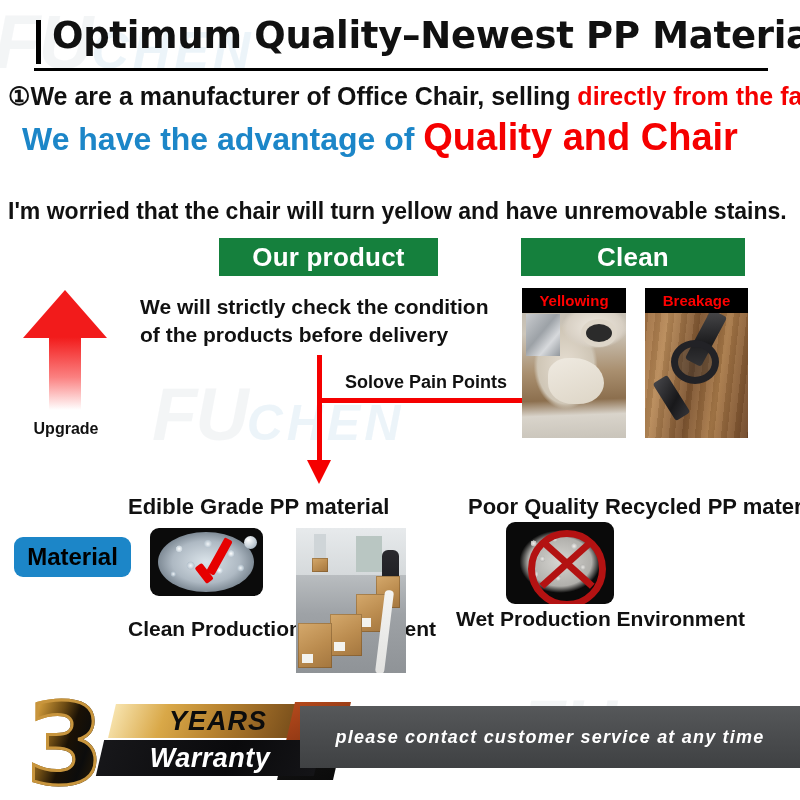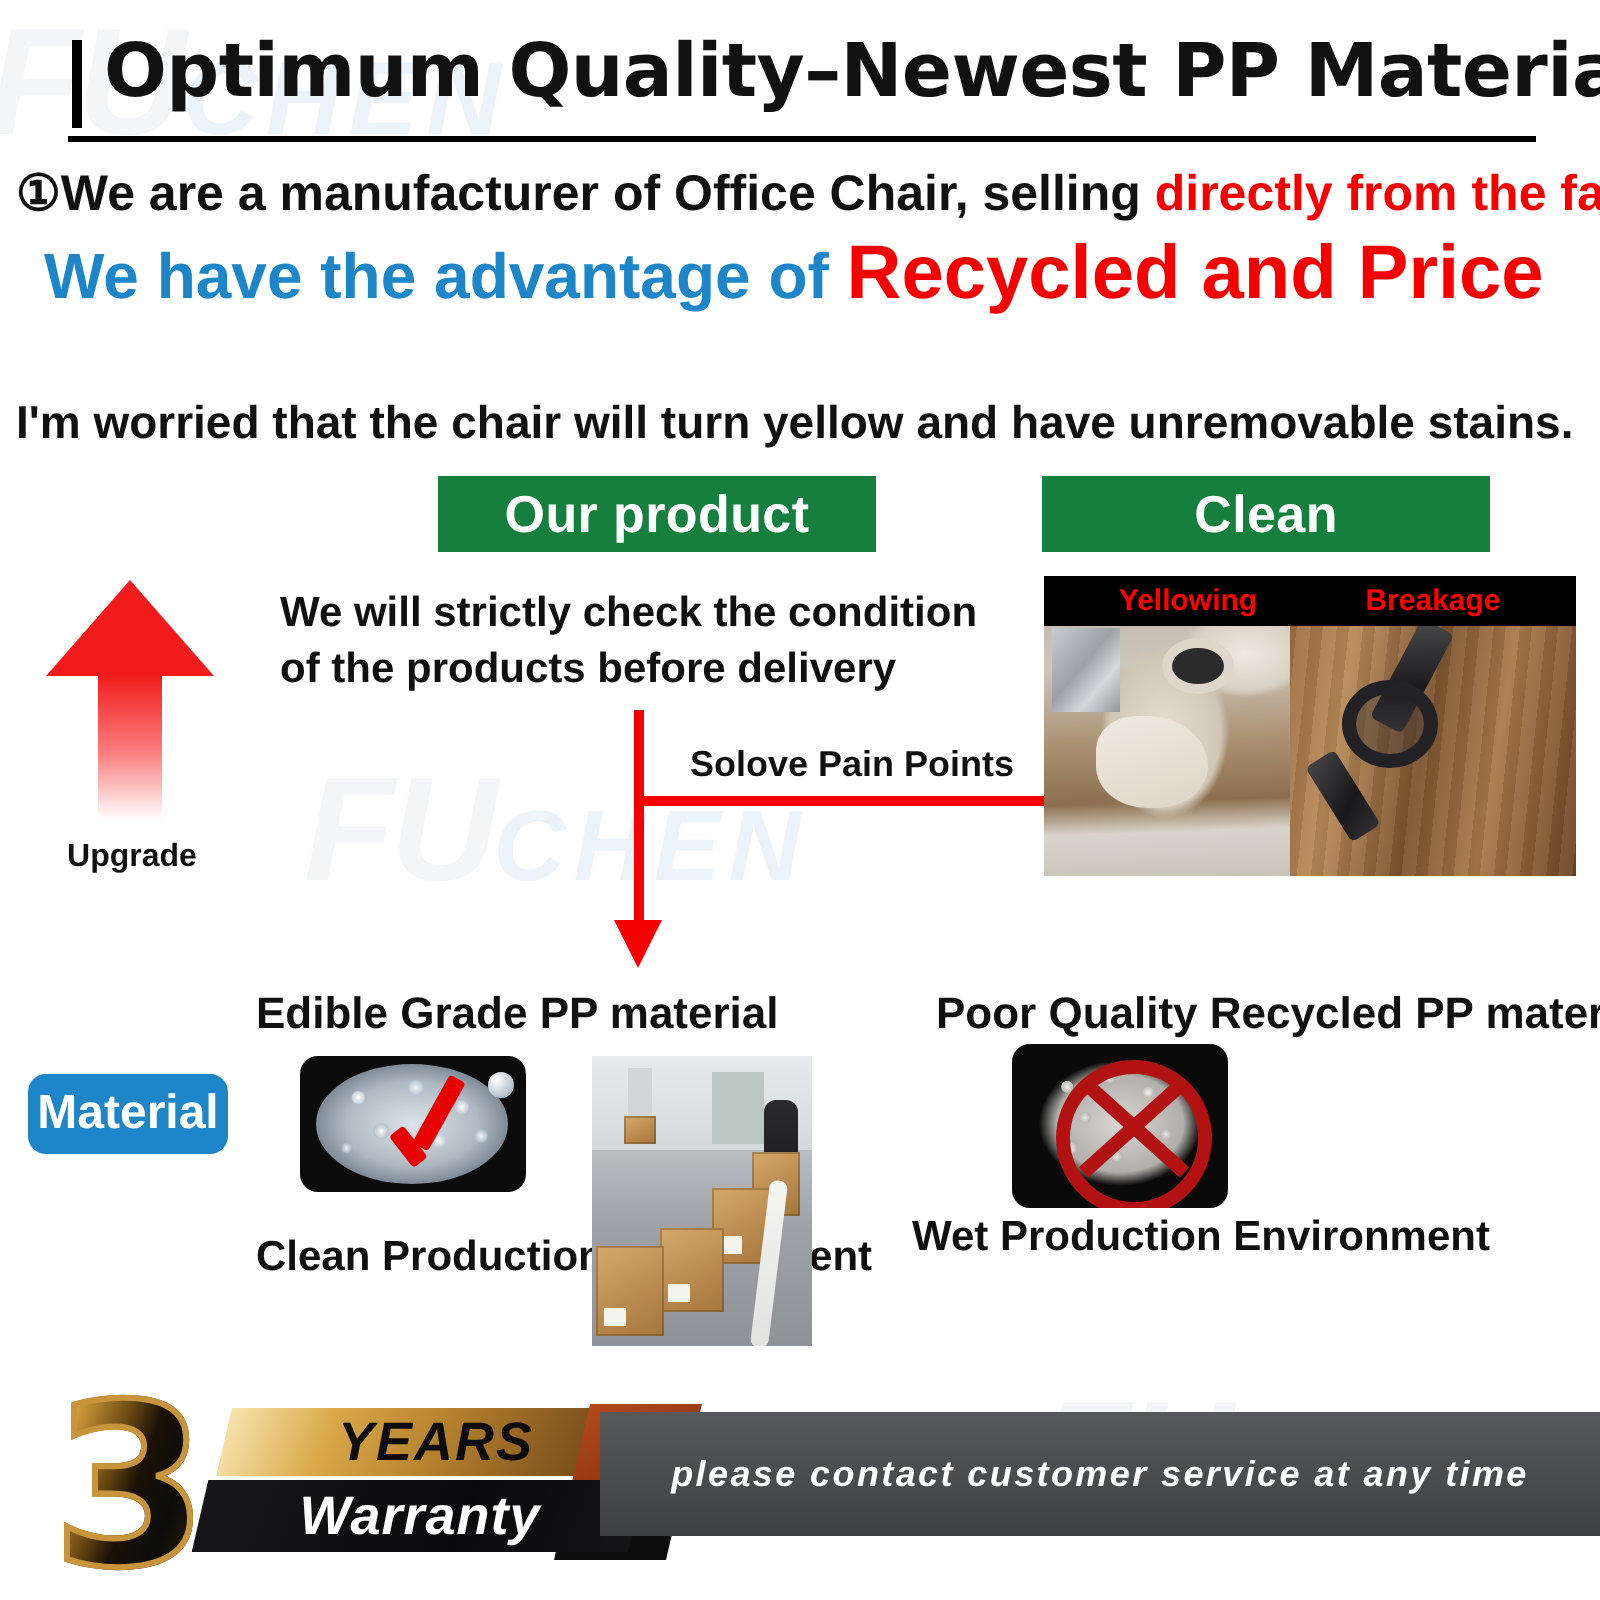--- a/index.html
+++ b/index.html
@@ -65,21 +65,21 @@
   .t-vert{position:absolute;left:317px;top:355px;width:5px;height:105px;background:#f50000;}
   .t-horiz{position:absolute;left:322px;top:398px;width:230px;height:5px;background:#f50000;}
   .solove{position:absolute;left:345px;top:372px;font-size:18px;font-weight:700;color:#111;white-space:nowrap;}
 
   
   .dn-arrow{position:absolute;left:307px;top:452px;width:24px;height:32px;}
   .dn-tip{position:absolute;left:0;top:8px;width:0;height:0;
      border-left:12px solid transparent;border-right:12px solid transparent;border-top:24px solid #f50000;}
 
   
-  .photo{position:absolute;overflow:hidden;background:#cfcfcf;padding-left:40px;}
+  .photo{position:absolute;overflow:hidden;background:#cfcfcf;}
   .cap{position:absolute;left:0;top:0;width:100%;height:25px;background:#000;color:#f00;
      font-size:15px;font-weight:700;display:flex;align-items:center;justify-content:center;}
   .ph-yellow{left:522px;top:288px;width:104px;height:150px;}
   .ph-break{left:645px;top:288px;width:103px;height:150px;}
 
   .img-yellow{position:absolute;left:0;top:0;width:100%;height:100%;
      background:
       radial-gradient(ellipse 46px 30px at 70% 26%, #efe9e0 0%, #d8d0c4 60%, rgba(216,208,196,0) 72%),
       radial-gradient(ellipse 40px 54px at 42% 52%, #e6ded2 0%, #cfc6b6 70%, rgba(207,198,182,0) 80%),
       linear-gradient(178deg,#b9b2a6 0%,#cdc6ba 30%,#a98f6f 56%,#8c6f4e 74%,#d9d4cb 84%,#c9c4ba 100%);
@@ -97,22 +97,22 @@
       linear-gradient(100deg,#9a6a3e 0%,#b88a58 22%,#7d5430 48%,#a97a49 70%,#6d4526 100%);
   }
   .img-break .pc1{position:absolute;left:52px;top:22px;width:18px;height:56px;border-radius:3px;
      background:linear-gradient(150deg,#4a4a4c,#1b1b1d 60%,#3a3a3c);transform:rotate(28deg);}
   .img-break .pc2{position:absolute;left:26px;top:52px;width:34px;height:30px;border-radius:50%;
      border:7px solid #222226;background:rgba(40,40,44,.35);}
   .img-break .pc3{position:absolute;left:18px;top:88px;width:17px;height:44px;border-radius:3px;
      background:linear-gradient(150deg,#46464a,#18181a 60%,#333337);transform:rotate(-32deg);}
 
   
-  .mat-badge{position:absolute;left:14px;top:537px;width:100px;height:40px;background:#1c86c8;
-     border-radius:9px;color:#ffffff;font-size:24px;font-weight:700;
+  .mat-badge{position:absolute;left:14px;top:537px;width:117px;height:40px;background:#1c86c8;
+     border-radius:9px;color:#000000;font-size:24px;font-weight:700;
      display:flex;align-items:center;justify-content:center;}
   .edible-h{position:absolute;left:128px;top:494px;font-size:22px;font-weight:700;color:#111;white-space:nowrap;}
   .poor-h{position:absolute;left:468px;top:494px;font-size:22px;font-weight:700;color:#111;white-space:nowrap;}
 
   .pellet-box{position:absolute;left:150px;top:528px;width:113px;height:68px;border-radius:9px;
      background:#0b0b0b;overflow:hidden;}
   .pellet-clear{position:absolute;left:8px;top:4px;width:96px;height:60px;border-radius:50%;
      background:
       radial-gradient(circle 5px at 22% 28%, #ffffff 0%, #c9d4dc 60%, rgba(0,0,0,0) 70%),
       radial-gradient(circle 6px at 52% 20%, #f2f6f9 0%, #b9c6d0 60%, rgba(0,0,0,0) 72%),
@@ -219,21 +219,21 @@
   <div class="title-row">
     <div class="title-bar"></div>
     <div class="title-text">Optimum Quality–Newest PP Material</div>
   </div>
   <div class="title-rule"></div>
 
   <div class="line1">
     <span>①</span><span>We are a manufacturer of Office Chair, selling </span><span class="red">directly from the factory.</span>
   </div>
   <div class="line2">
-    <span class="blue">We have the advantage of </span><span class="redbig">Recycled and Price</span>
+    <span class="blue">We have the advantage of </span><span class="redbig">Quality and Chair</span>
   </div>
 
   <div class="cust-text">I'm worried that the chair will turn yellow and have unremovable stains.</div>
 
   <div class="bluebar bar-our">
     <span>Our product</span>
   </div>
   <div class="bluebar bar-others">
     <span>Clean</span>
   </div>

